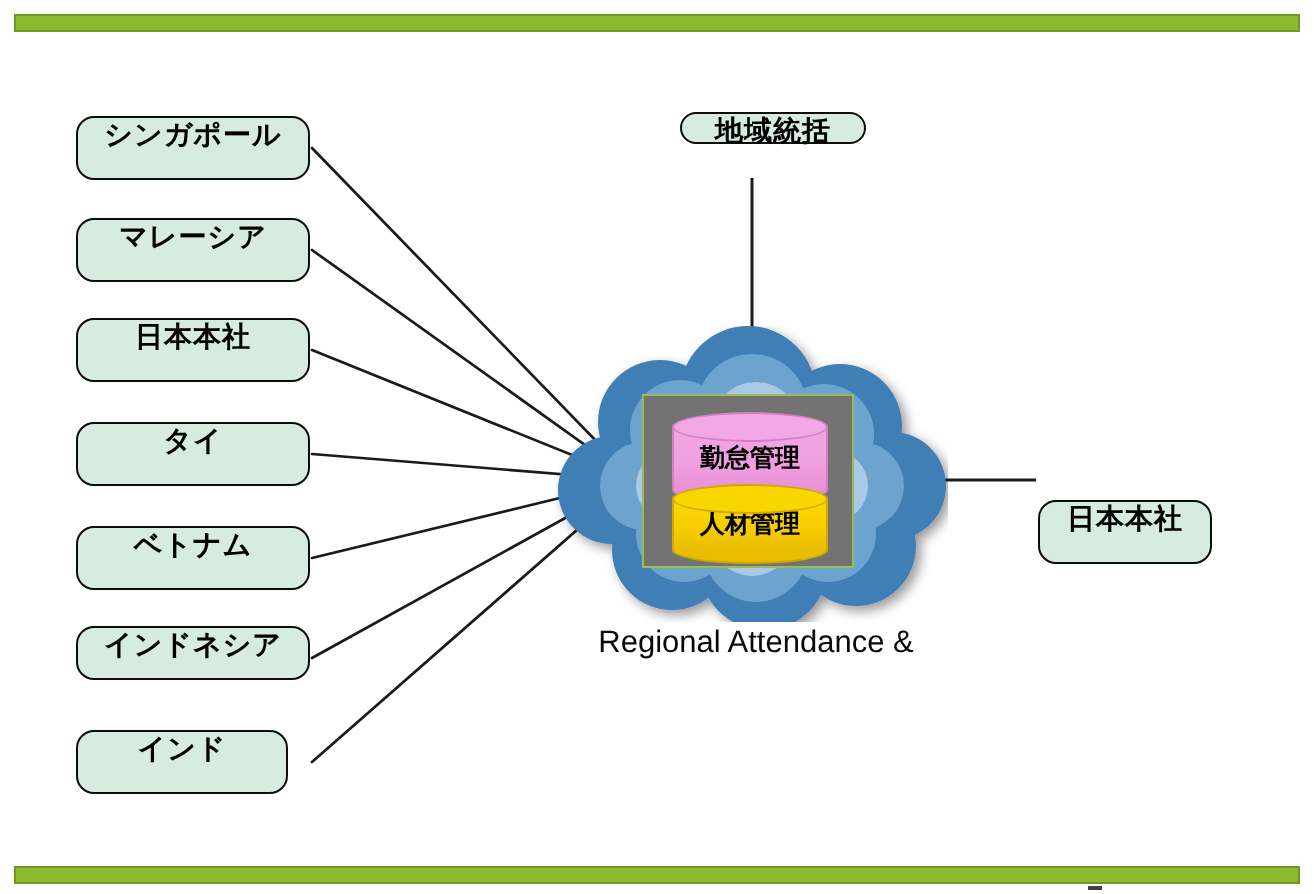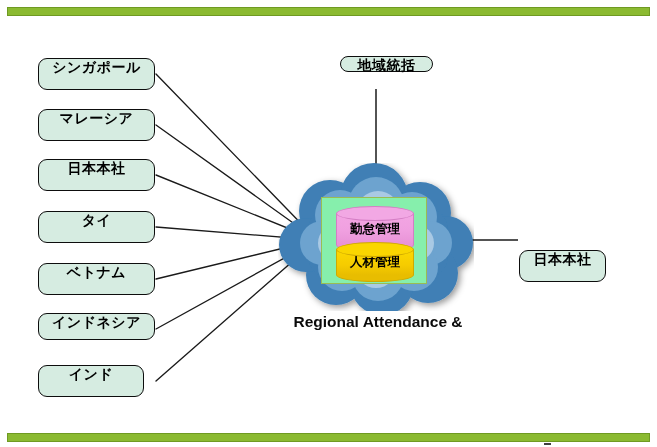--- a/index.html
+++ b/index.html
@@ -78,21 +78,21 @@
   }
 
   
   #server-square {
     position: absolute;
     left: 321px;
     top: 197px;
     width: 106px;
     height: 87px;
     box-sizing: border-box;
-    background: #86efac;
+    background: #737373;
     border: 1.6px solid #9bbc52;
   }
 
   
   .db {
     position: absolute;
     width: 78px;
     left: 14px;
   }
   .db-top {
@@ -168,21 +168,21 @@
   }
 
   
   #caption {
     position: absolute;
     left: 258px;
     top: 312px;
     width: 240px;
     text-align: center;
     font-family: "Liberation Sans", "DejaVu Sans", sans-serif;
-    font-weight: bold;
+    font-weight: normal;
     font-size: 15.5px;
     line-height: 19px;
     color: #0a0a0a;
   }
 </style>
 </head>
 <body>
 
 <div id="slide">
 

